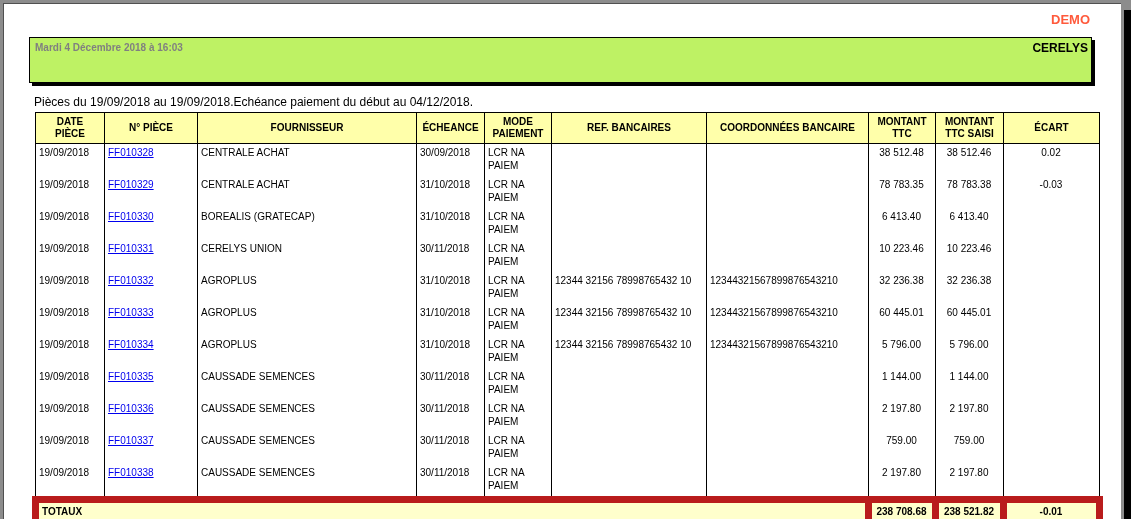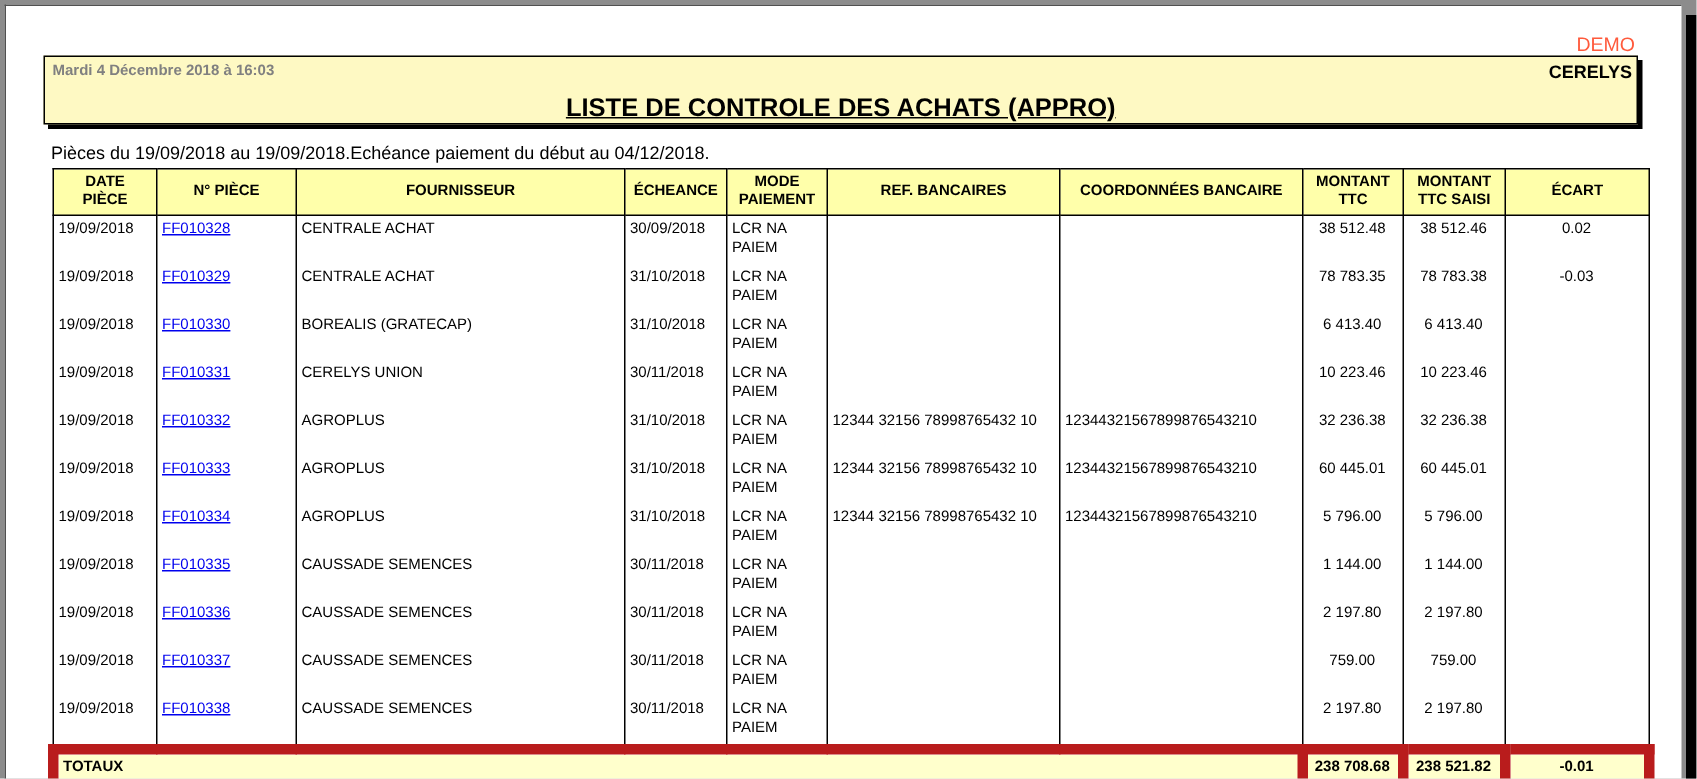--- a/index.html
+++ b/index.html
@@ -10,26 +10,26 @@
   }
   .page {
     position:absolute; left:3px; top:3px; width:1117px; height:520px;
     background:#ffffff;
     border-left:1px solid #505050; border-top:1px solid #505050;
   }
   .shadow-right {
     position:absolute; left:1124px; top:10px; width:7px; height:515px; background:#000;
   }
   .demo {
-    position:absolute; right:41px; top:22px;
-    color:#ff5a3c; font-weight:normal; font-size:13px;
+    position:absolute; right:41px; top:12px;
+    color:#ff5a3c; font-weight:bold; font-size:13px;
   }
   .header-box {
     position:absolute; left:29px; top:37px; width:1061px; height:44px;
-    background:#fef9c3; border:1px solid #000;
+    background:#bef264; border:1px solid #000;
     box-shadow:3px 3px 0 #000;
   }
   .header-date {
     position:absolute; left:5px; top:4px; font-size:10px; font-weight:bold; color:#808080;
   }
   .header-company {
     position:absolute; right:3px; top:3px; font-size:12px; font-weight:bold; color:#000;text-align:right;
   }
   .header-title {
     position:absolute; left:0; right:0; top:24px; text-align:center;
@@ -66,21 +66,20 @@
 <body>
 
 <div class="page"></div>
 <div class="shadow-right"></div>
 
 <div class="demo">DEMO</div>
 
 <div class="header-box">
   <div class="header-date">Mardi 4 Décembre 2018 à 16:03</div>
   <div class="header-company">CERELYS</div>
-  <div class="header-title">LISTE DE CONTROLE DES ACHATS (APPRO)</div>
 </div>
 
 <div class="subtitle">Pièces du 19/09/2018 au 19/09/2018.Echéance paiement du début au 04/12/2018.</div>
 
 <table class="report">
   <colgroup>
     <col style="width:69px">
       <col style="width:93px">
       <col style="width:219px">
       <col style="width:68px">

